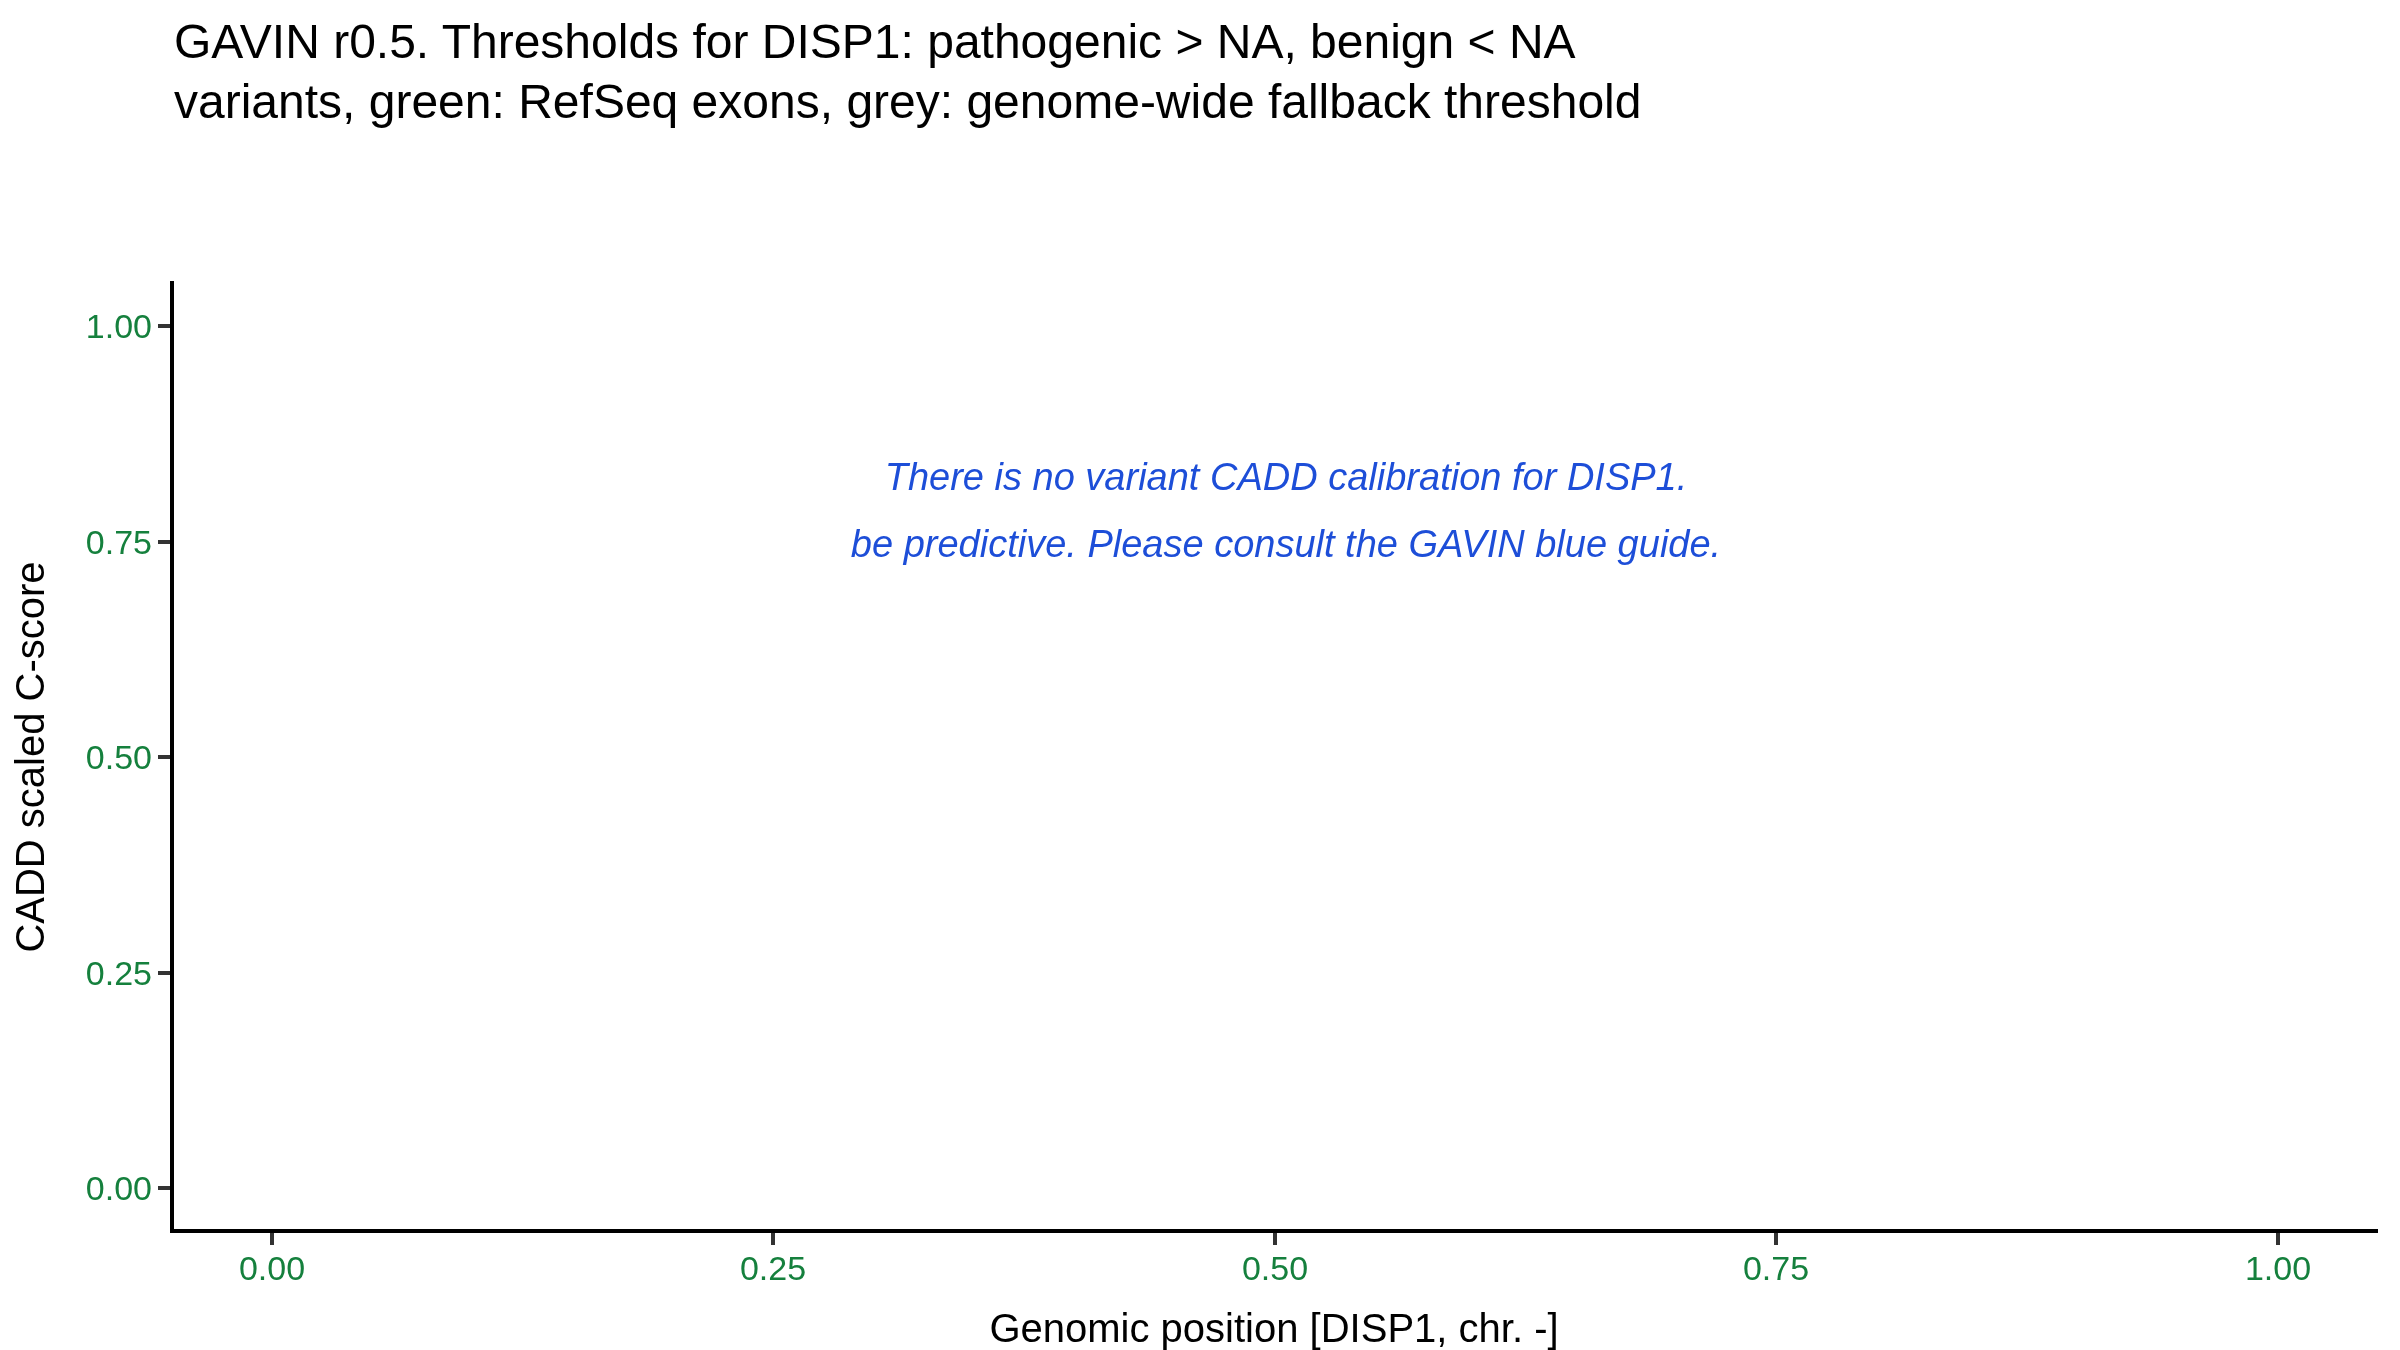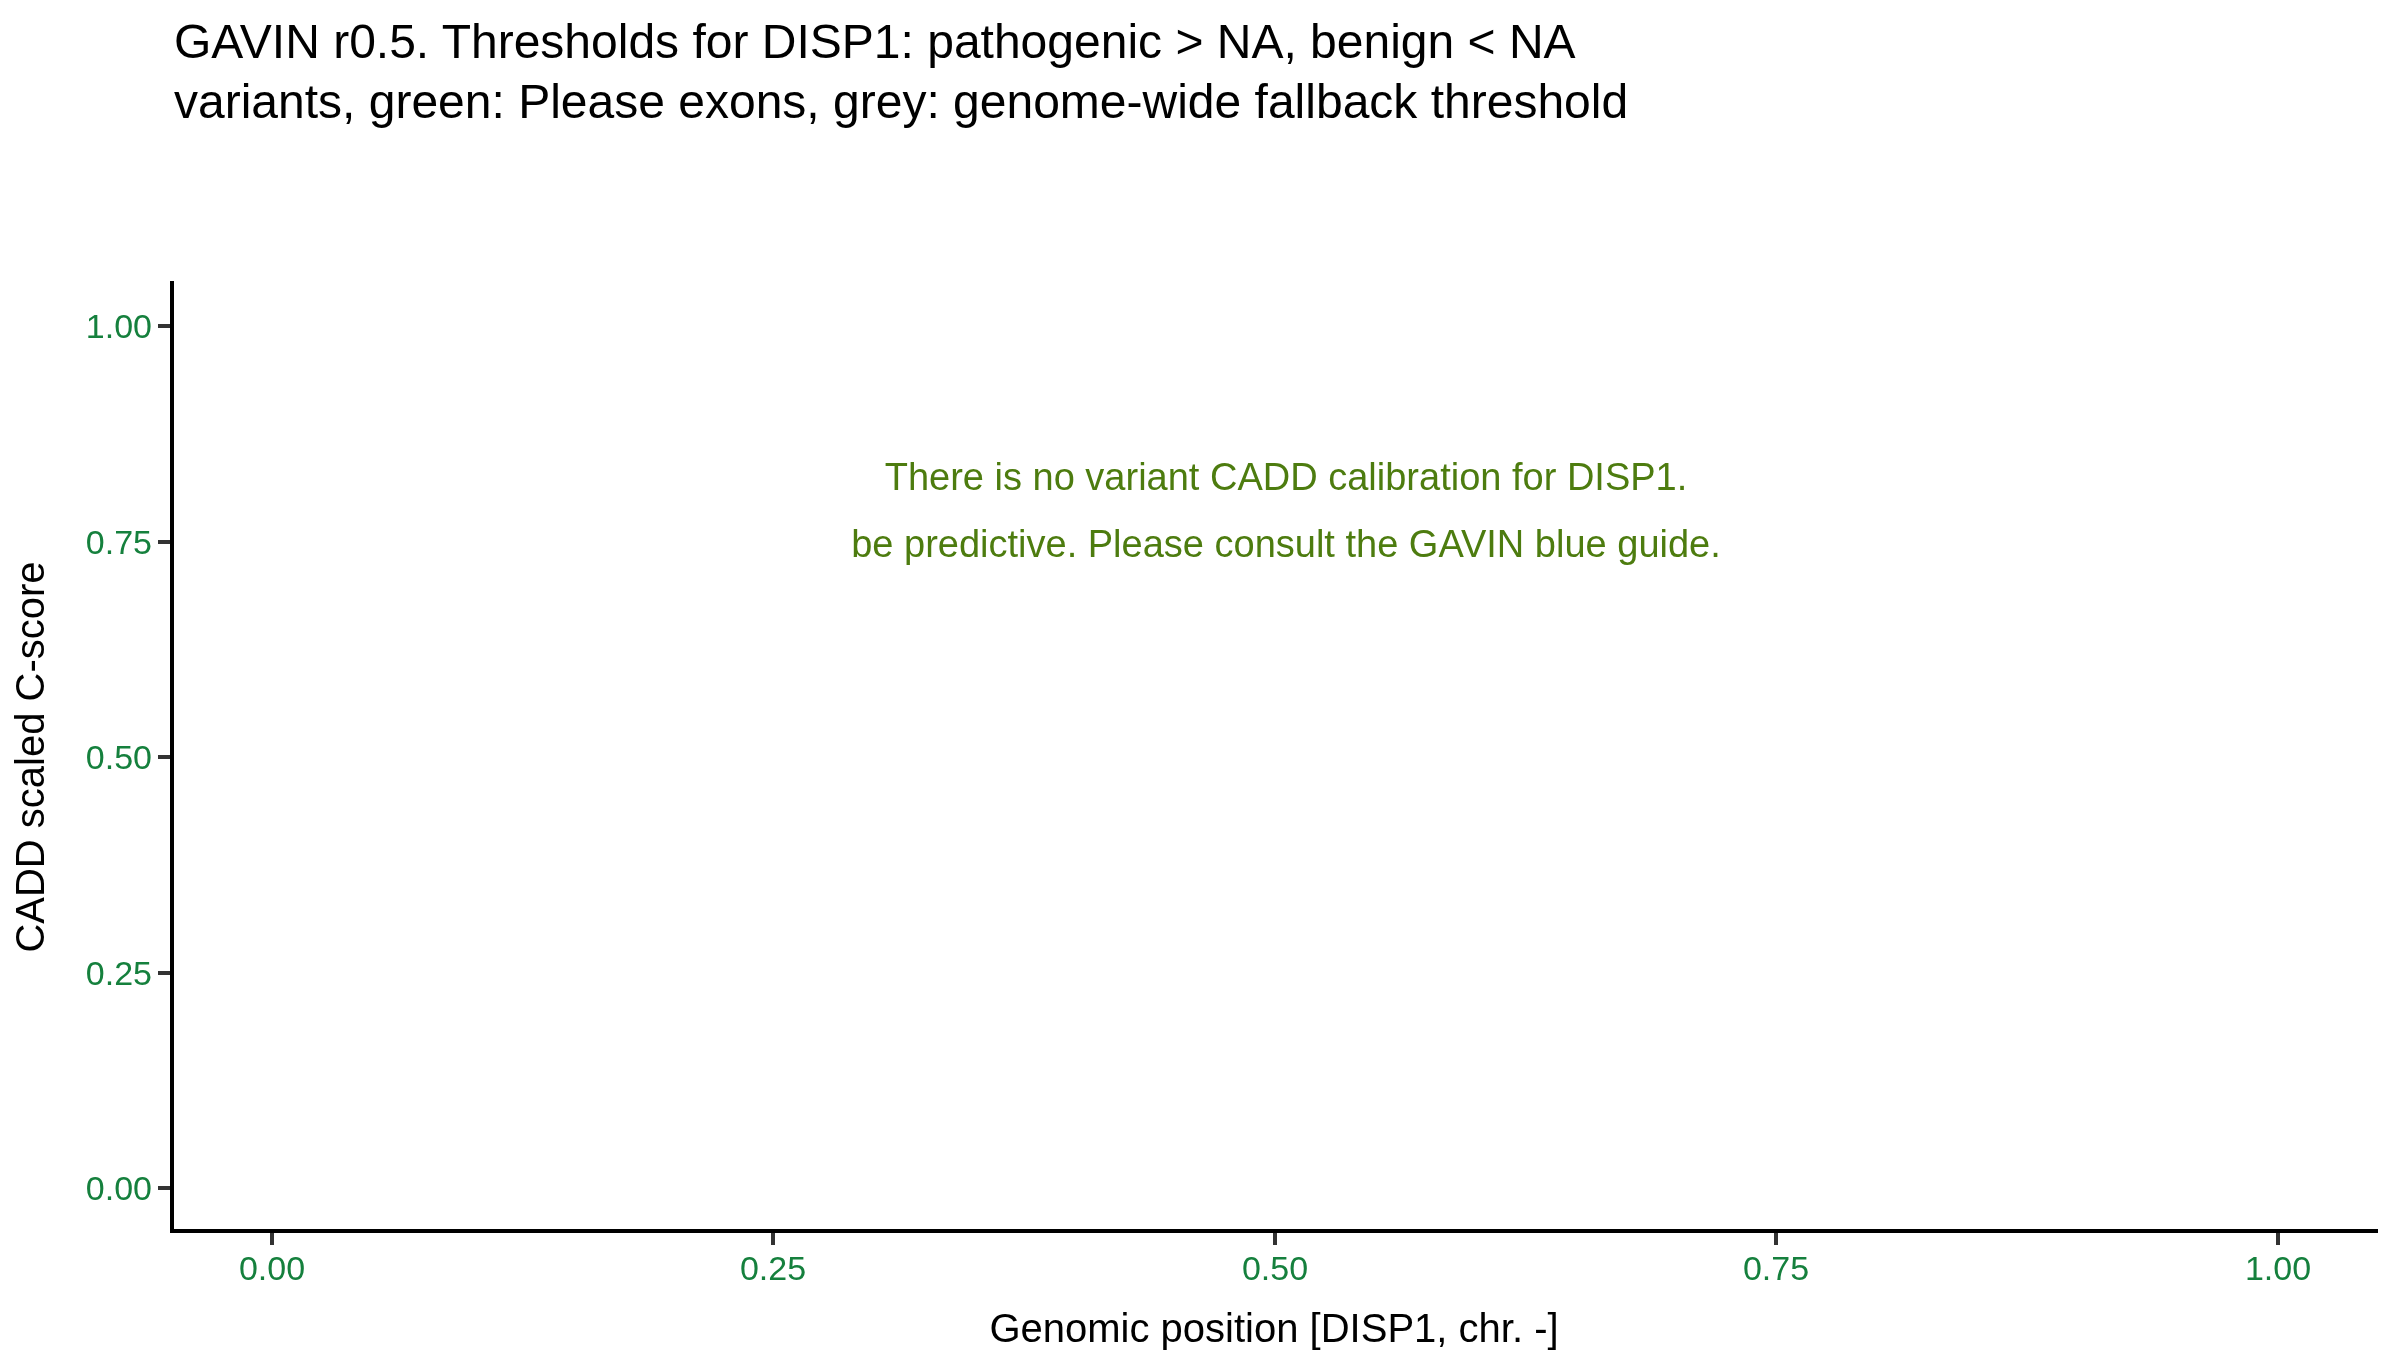--- a/index.html
+++ b/index.html
@@ -64,32 +64,33 @@
     white-space: nowrap;
   }
   .panel-annotation {
     position: absolute;
     left: 1286px;
     top: 444px;
     transform: translateX(-50%);
     text-align: center;
     font-size: 38px;
     line-height: 67px;
-    color: #4d7c0f;
+    color: #1d4ed8;
     white-space: nowrap;
+    font-style: italic;
   }
 </style>
 </head>
 <body>
 
 <div class="figure">
 
   <div class="plot-title">
     <div>GAVIN r0.5. Thresholds for DISP1: pathogenic &gt; NA, benign &lt; NA</div>
-    <div>variants, green: Please exons, grey: genome-wide fallback threshold</div>
+    <div>variants, green: RefSeq exons, grey: genome-wide fallback threshold</div>
   </div>
 
   <div class="axis-line y"></div>
   <div class="axis-line x"></div>
 
   <div class="tick-mark y" style="top:324px"></div>
   <div class="tick-mark y" style="top:540px"></div>
   <div class="tick-mark y" style="top:755px"></div>
   <div class="tick-mark y" style="top:971px"></div>
   <div class="tick-mark y" style="top:1186px"></div>

